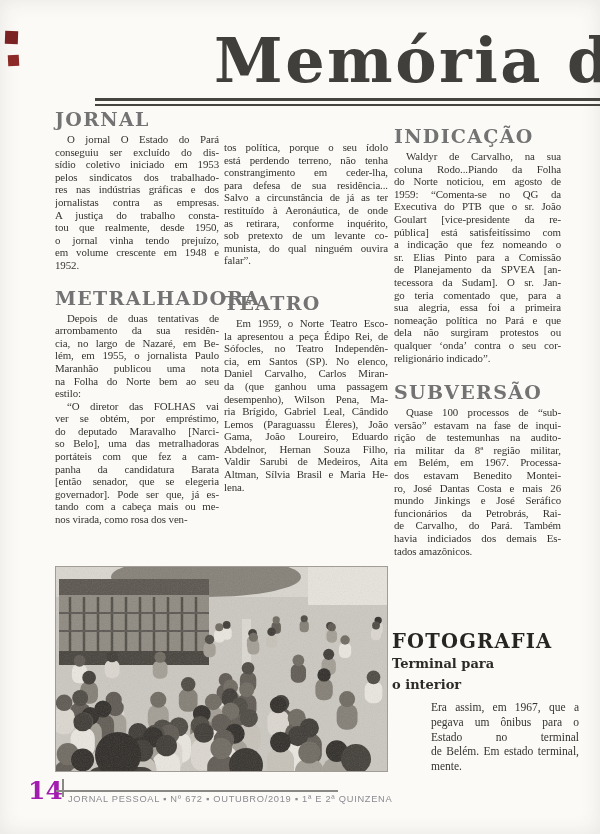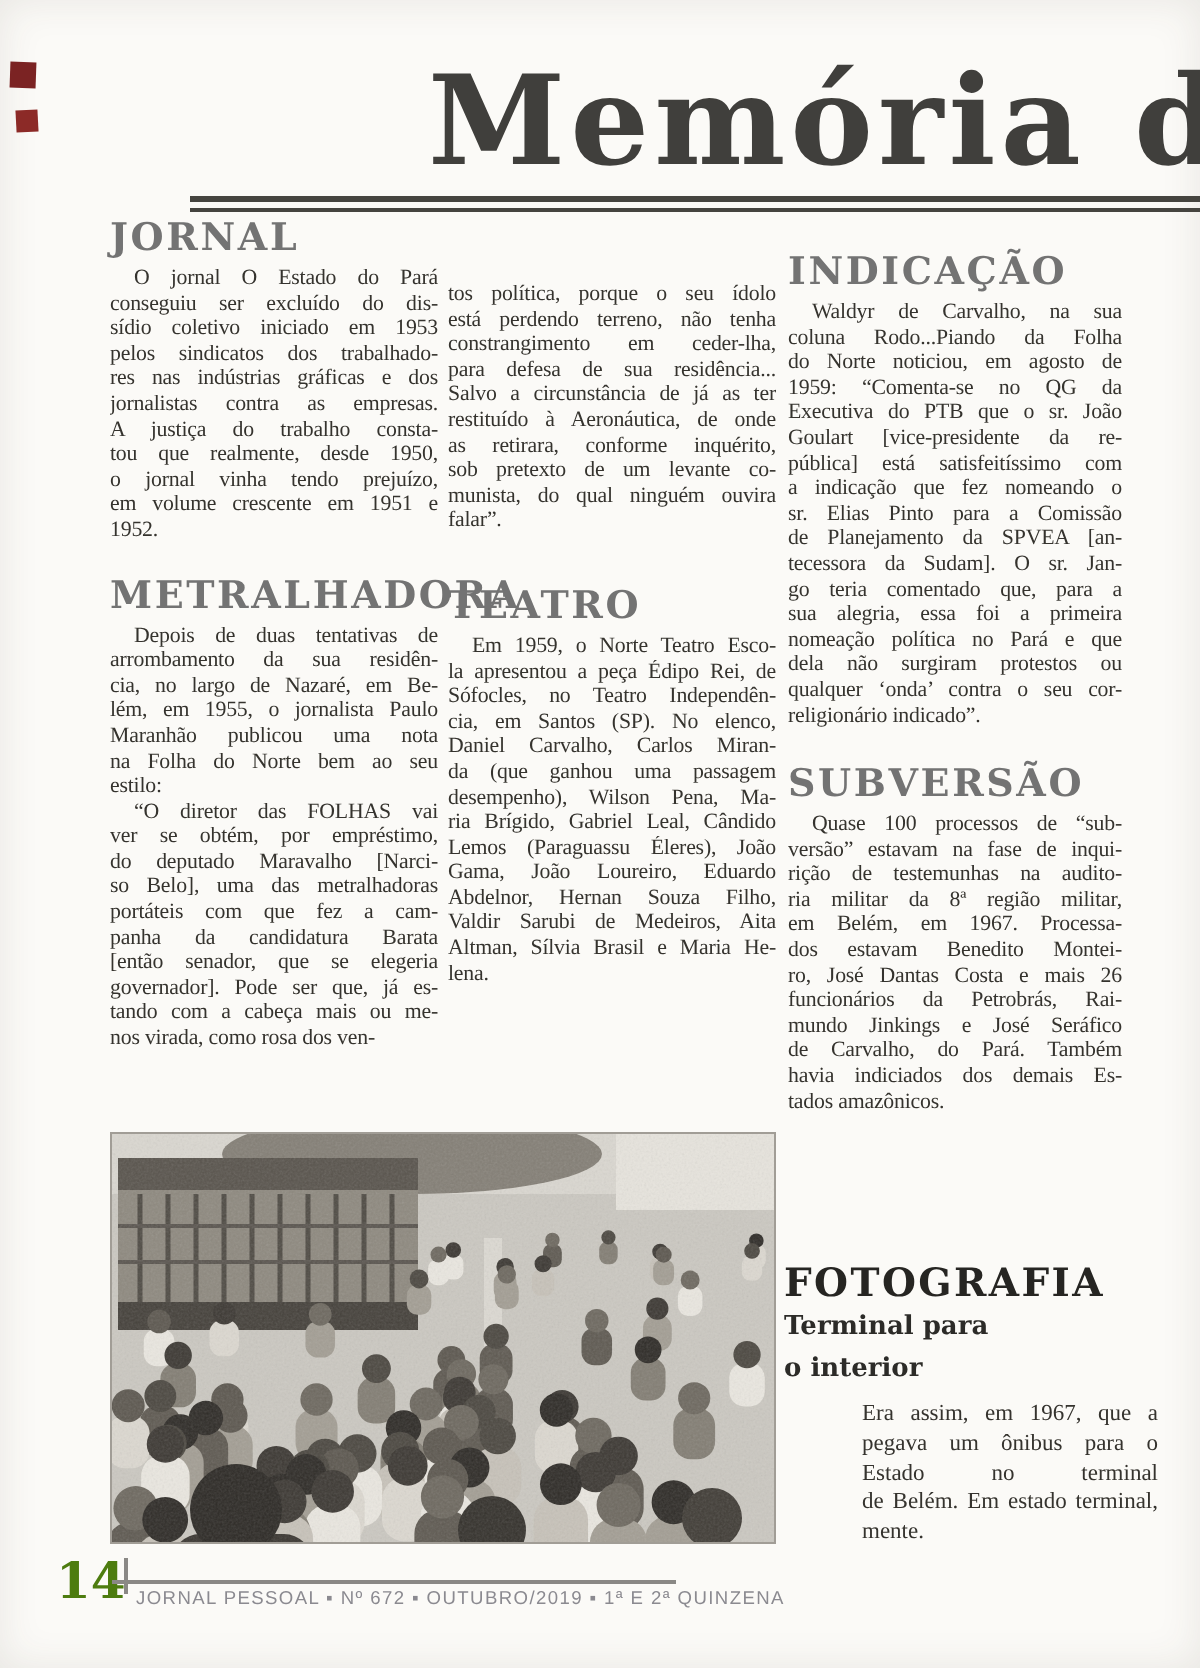--- a/index.html
+++ b/index.html
@@ -52,21 +52,21 @@
   }
   .foto-sub{
     font-family:"DejaVu Serif",serif;font-weight:700;
     font-size:13px;line-height:21px;color:#2c2b28;
   }
   .foto-body{margin-top:5px;font-size:11.5px;line-height:14.8px;}
   .foto-body .line{height:14.8px;margin-left:39px;}
   
   .pagenum{
     position:absolute;left:28px;top:776px;
-    font-family:"DejaVu Serif",serif;font-weight:700;font-size:25px;color:#4d7c0f;
+    font-family:"DejaVu Serif",serif;font-weight:700;font-size:25px;color:#a21caf;
   }
   .cross-v{position:absolute;left:62px;top:779px;width:2px;height:18px;background:#8a8885;}
   .foot-rule{position:absolute;left:56px;top:790px;width:282px;height:2px;background:#8a8885;}
   .issue{
     position:absolute;left:68px;top:794px;
     font-family:"Liberation Sans",sans-serif;font-size:9.3px;
     letter-spacing:0.7px;color:#8b8a90;white-space:nowrap;
   }
 </style>
 </head>
@@ -86,21 +86,21 @@
       <div>
           <div class="line indent">O jornal O Estado do Pará</div>
           <div class="line">conseguiu ser excluído do dis-</div>
           <div class="line">sídio coletivo iniciado em 1953</div>
           <div class="line">pelos sindicatos dos trabalhado-</div>
           <div class="line">res nas indústrias gráficas e dos</div>
           <div class="line">jornalistas contra as empresas.</div>
           <div class="line">A justiça do trabalho consta-</div>
           <div class="line">tou que realmente, desde 1950,</div>
           <div class="line">o jornal vinha tendo prejuízo,</div>
-          <div class="line">em volume crescente em 1951 e</div>
+          <div class="line">em volume crescente em 1948 e</div>
           <div class="line last">1952.</div>
         </div>
     </section>
     <section class="mt18">
       <h3 class="head">METRALHADORA</h3>
       <div>
           <div class="line indent">Depois de duas tentativas de</div>
           <div class="line">arrombamento da sua residên-</div>
           <div class="line">cia, no largo de Nazaré, em Be-</div>
           <div class="line">lém, em 1955, o jornalista Paulo</div>
@@ -185,22 +185,22 @@
     <section class="mt20">
       <h3 class="head">SUBVERSÃO</h3>
       <div>
           <div class="line indent">Quase 100 processos de “sub-</div>
           <div class="line">versão” estavam na fase de inqui-</div>
           <div class="line">rição de testemunhas na audito-</div>
           <div class="line">ria militar da 8ª região militar,</div>
           <div class="line">em Belém, em 1967. Processa-</div>
           <div class="line">dos estavam Benedito Montei-</div>
           <div class="line">ro, José Dantas Costa e mais 26</div>
+          <div class="line">mundo Jinkings e José Seráfico</div>
           <div class="line">funcionários da Petrobrás, Rai-</div>
-          <div class="line">mundo Jinkings e José Seráfico</div>
           <div class="line">de Carvalho, do Pará. Também</div>
           <div class="line">havia indiciados dos demais Es-</div>
           <div class="line last">tados amazônicos.</div>
         </div>
     </section>
   </div>
 
   <div class="photo">
     <svg viewBox="0 0 331 204" xmlns="http://www.w3.org/2000/svg">
       <defs>

